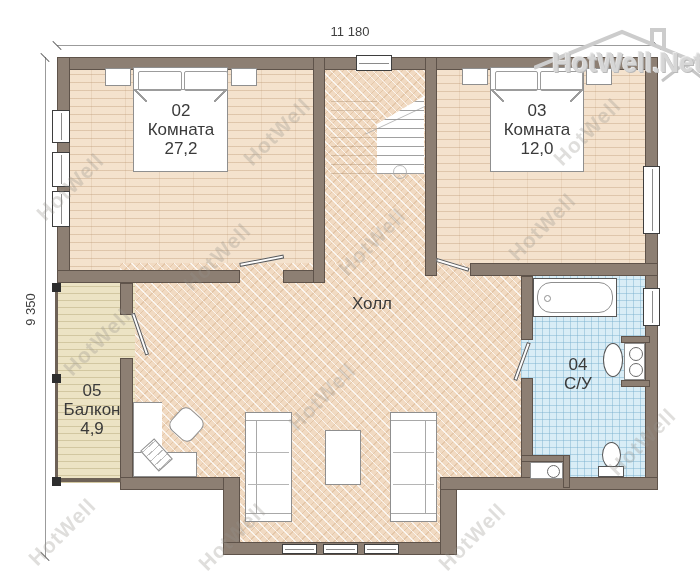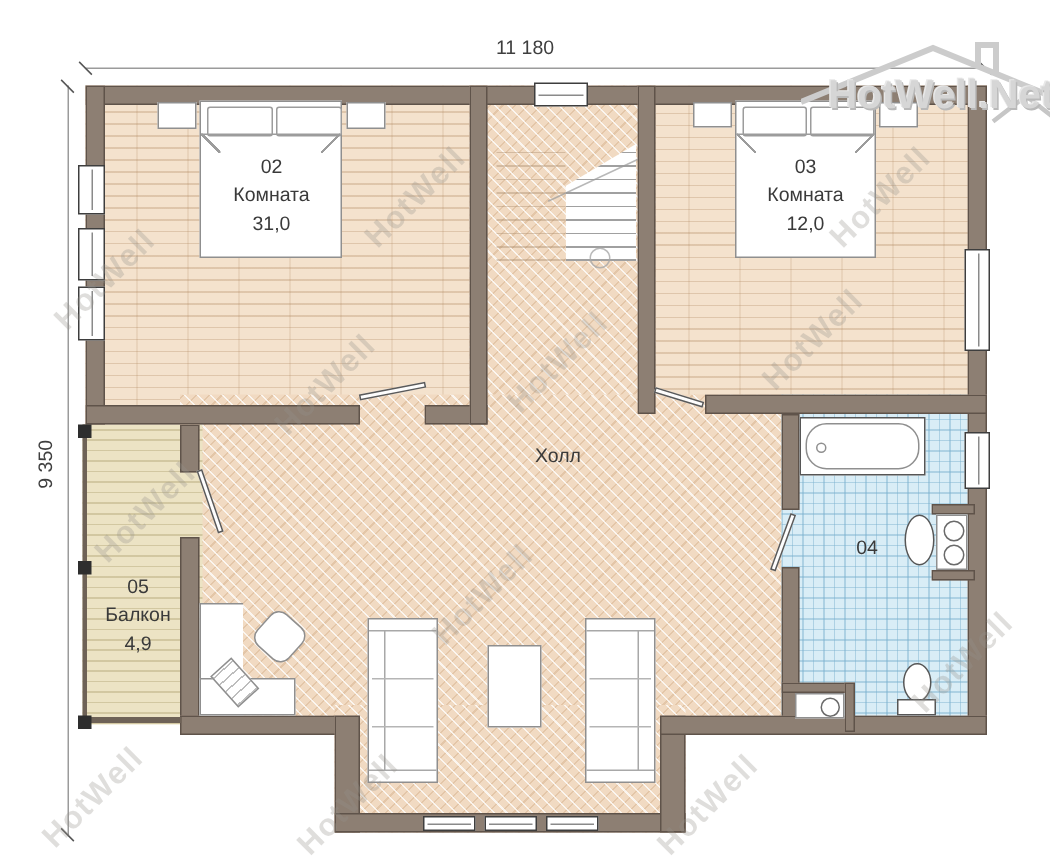--- a/index.html
+++ b/index.html
@@ -37,21 +37,21 @@
   .sofa i.back{position:absolute;top:7px;bottom:7px;width:1px;background:#a8a8a8;}
   .sofa i.seam{position:absolute;left:2px;right:2px;height:1px;background:#b5b5b5;}
   .sofa i.arm{position:absolute;left:0;right:0;height:7px;}
   
   .stairs{position:absolute;background-color:#fff;
     background-image:repeating-linear-gradient(0deg,#a0a0a0 0 1px,transparent 1px 9px);
     clip-path:polygon(0 36%,100% 0,100% 100%,0 100%);}
   .stairs-ghost{position:absolute;opacity:.40;
     background-image:repeating-linear-gradient(0deg,#a78a6b 0 1px,transparent 1px 9px);}
   
-  .label{position:absolute;text-align:center;color:#3a3a3a;font-size:13px;line-height:19px;}
+  .label{position:absolute;text-align:center;color:#3a3a3a;font-size:17px;line-height:19px;}
   
   .dimline{position:absolute;background:#9b9b9b;}
   .tick{position:absolute;width:12px;height:1px;background:#555;transform:rotate(45deg);}
   .dimtext{position:absolute;color:#3f3f3f;font-size:13px;text-align:center;}
   
   .wm{position:absolute;color:rgba(150,145,140,.30);font-size:21px;font-weight:bold;
       letter-spacing:1px;transform:rotate(-45deg);pointer-events:none;white-space:nowrap;}
   .logo{position:absolute;left:534px;top:26px;width:200px;height:70px;pointer-events:none;}
   .logo .txt{position:absolute;left:18px;top:22px;font-size:27px;font-weight:bold;color:#d6d6d6;
       letter-spacing:0;text-shadow:1px 1px 0 #b9b9b9,-1px -1px 0 #e8e8e8;white-space:nowrap;}
@@ -189,29 +189,30 @@
   <div class="furn" style="left:530px;top:462px;width:33px;height:17px;">
     <div class="abs" style="left:16px;top:2px;width:11px;height:11px;border:1px solid #6a6a6a;border-radius:50%;"></div>
   </div>
 
   <div class="label" style="left:312px;top:294px;width:120px;">
     <div>Холл</div>
   </div>
   <div class="label" style="left:121px;top:101px;width:120px;">
     <div>02</div>
     <div>Комната</div>
-    <div>31,0</div>
+    <div>27,2</div>
   </div>
   <div class="label" style="left:477px;top:101px;width:120px;">
     <div>03</div>
     <div>Комната</div>
     <div>12,0</div>
   </div>
   <div class="label" style="left:518px;top:355px;width:120px;">
     <div>04</div>
+    <div>С/У</div>
   </div>
   <div class="label" style="left:32px;top:366px;width:120px;margin-top:15px;">
     <div>05</div>
     <div>Балкон</div>
     <div>4,9</div>
   </div>
 
   <div class="dimline" style="left:57px;top:45px;width:600px;height:1px;"></div>
   <div class="tick" style="left:51px;top:45px;"></div>
   <div class="tick" style="left:651px;top:45px;"></div>

